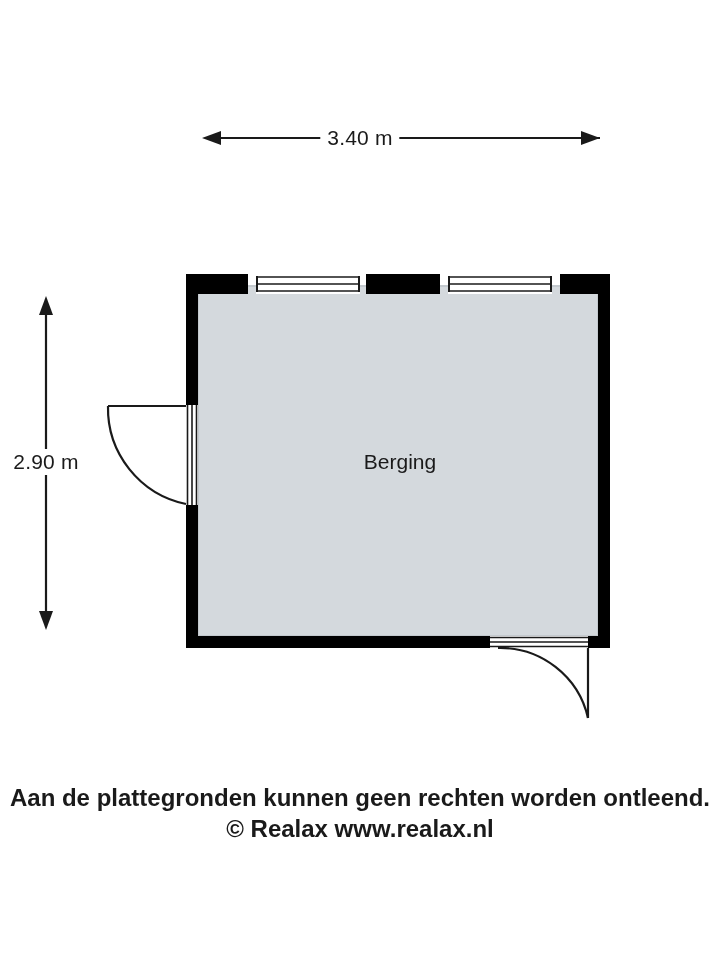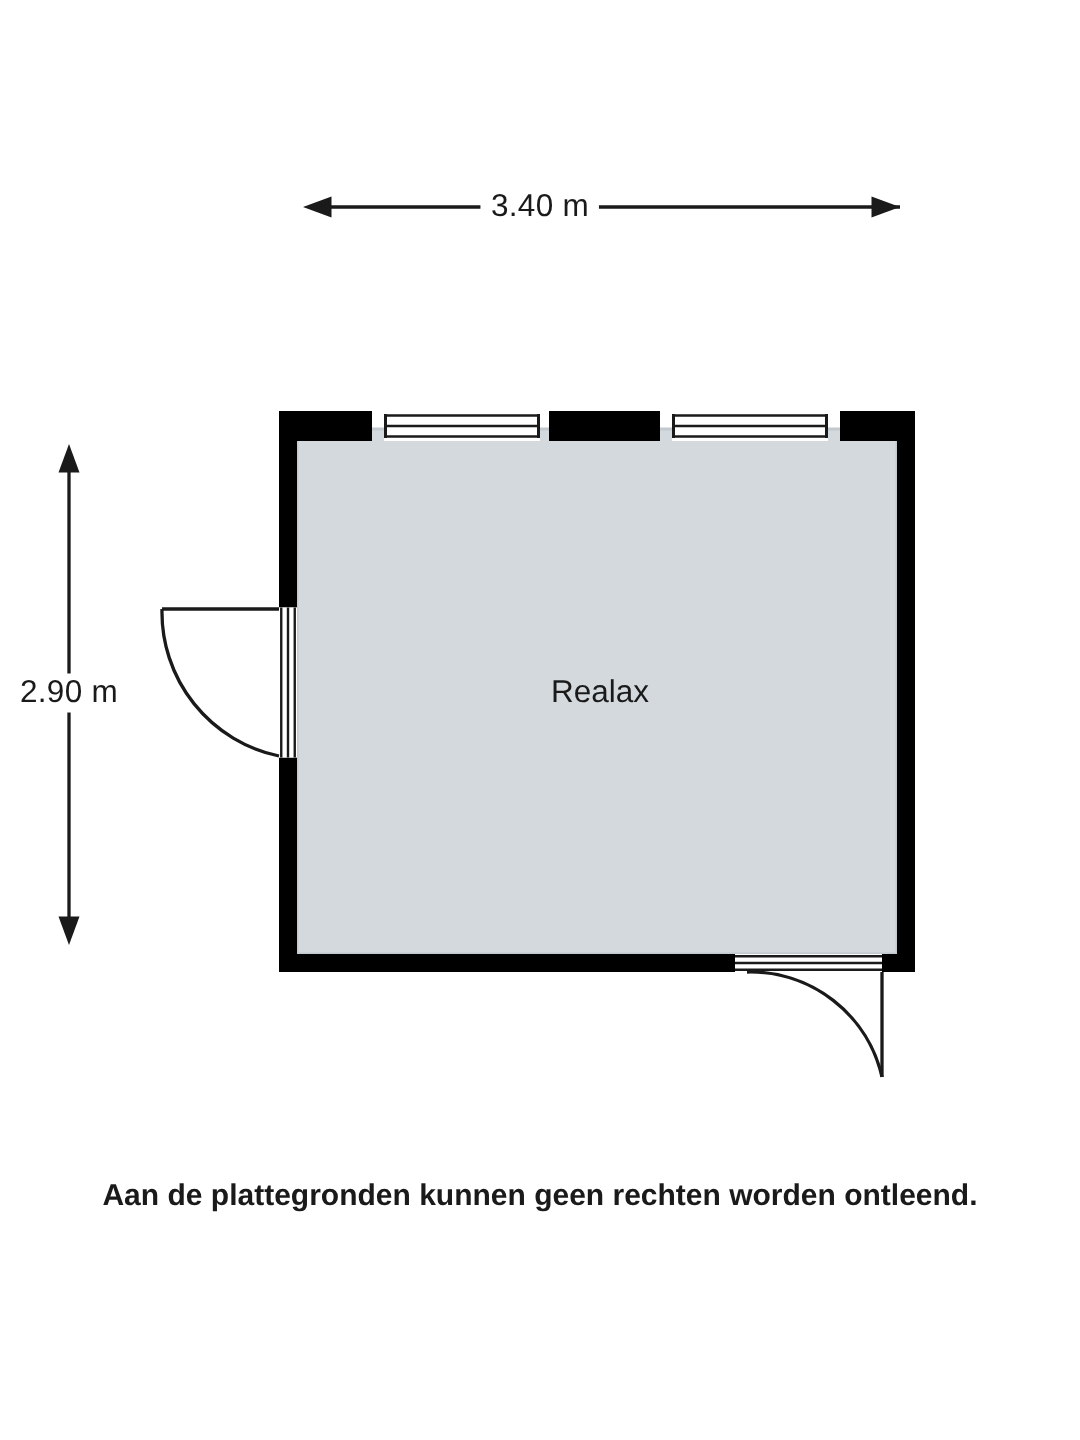--- a/index.html
+++ b/index.html
@@ -65,21 +65,21 @@
     white-space: nowrap;
   }
 
   
   #footer-note {
     position: absolute;
     left: 0;
     top: 782px;
     width: 720px;
     text-align: center;
-    font-size: 20px;
+    font-size: 24px;
     font-weight: bold;
     line-height: 31px;
     color: #1a1a1a;
   }
   #footer-note .note-line {
     display: block;
     white-space: nowrap;
   }
 </style>
 </head>
@@ -179,19 +179,20 @@
 
       <path d="M 588 718 A 90 90 0 0 0 498 648" fill="none" stroke="#1a1a1a" stroke-width="2.2"></path>
     </g>
 
   </svg>
 
   <div class="dim-label" id="dim-top-label">3.40 m</div>
 
   <div class="dim-label" id="dim-left-label">2.90 m</div>
 
-  <div id="room-label-berging">Realax</div>
+  <div id="room-label-berging">Berging</div>
 
   <div id="footer-note">
     <span class="note-line">Aan de plattegronden kunnen geen rechten worden ontleend.</span>
+    <span class="note-line">© Realax www.realax.nl</span>
   </div>
 
 </div>
 
 </body></html>

